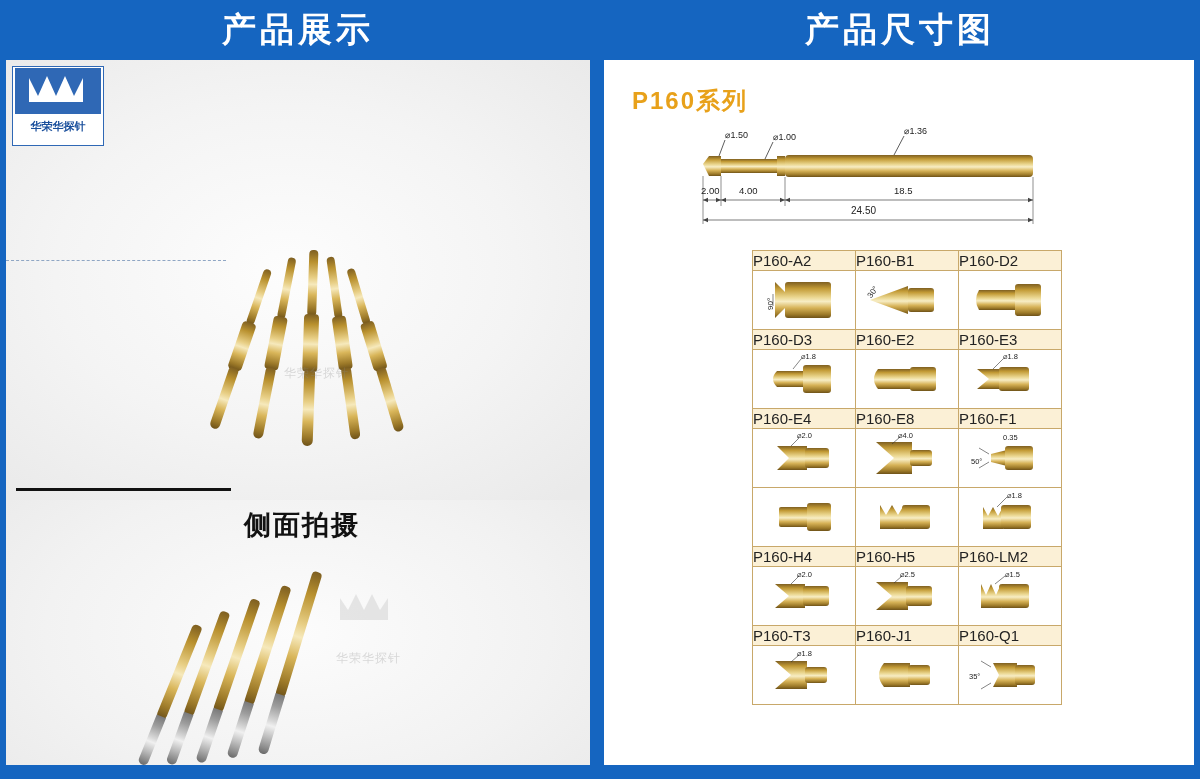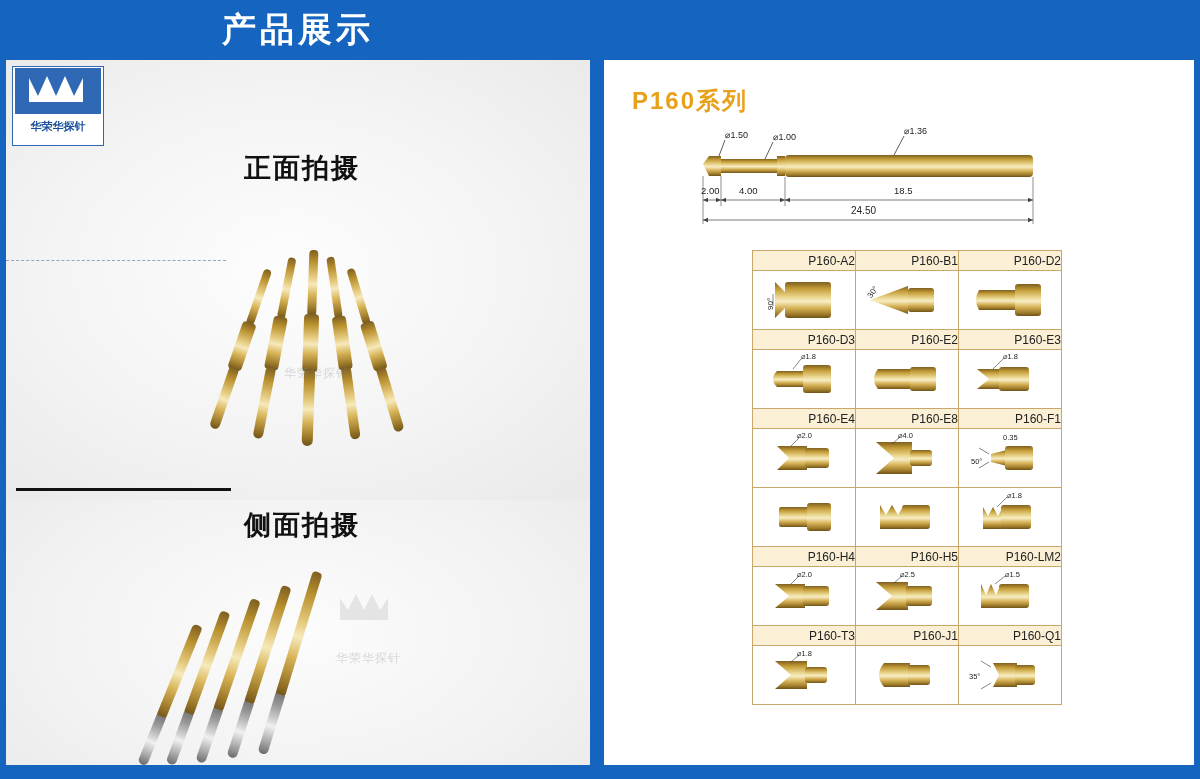--- a/index.html
+++ b/index.html
@@ -95,35 +95,36 @@
 
   
   .tbl{
     position:absolute;left:148px;top:190px;width:310px;
     border-collapse:collapse;table-layout:fixed;
   }
   .tbl td{
     border:1px solid #c8a86a;padding:0;vertical-align:middle;
   }
   .th-cell{
-    background:#fbf0d6;text-align:right;font-size:12px;color:#222;height:19px;
+    background:#fbf0d6;text-align:left;font-size:15px;color:#222;height:19px;
     font-family:"Liberation Sans",sans-serif;
     margin-left:24px;
   }
   .cell-img{
     height:58px;background:#ffffff;text-align:center;position:relative;
   }
   .cell-img svg{display:block;margin:0 auto;}
 </style>
 </head>
 <body>
 
 <div class="page">
 
   <div class="hdr hdr-left">产品展示</div>
+  <div class="hdr hdr-right">产品尺寸图</div>
 
   <div class="panel panel-left">
     <div class="photo-area">
       <div class="photo-top"></div>
       <div class="photo-bottom"></div>
 
       <div class="divider-dash"></div>
       <div class="divider-solid"></div>
 
       <div style="position:absolute;left:0;top:0;width:100%;height:440px;">
@@ -175,21 +176,20 @@
         <div class="pin" style="left:247px;top:82px;width:12px;height:180px;transform:rotate(18deg);">
           <div class="seg pin-g" style="left:1px;top:0;width:10px;height:124px;"></div>
           <div class="seg pin-s" style="left:1px;top:122px;width:10px;height:58px;border-radius:0 0 6px 6px;"></div>
         </div>
         <div class="pin" style="left:278px;top:68px;width:12px;height:190px;transform:rotate(17deg);">
           <div class="seg pin-g" style="left:1px;top:0;width:10px;height:130px;"></div>
           <div class="seg pin-s" style="left:1px;top:128px;width:10px;height:62px;border-radius:0 0 6px 6px;"></div>
         </div>
       </div>
 
-      <div class="caption cap-front">正面拍摄</div>
       <div class="caption cap-side">侧面拍摄</div>
 
       <div class="wm" style="left:278px;top:305px;">华荣华探针</div>
       <div class="wm" style="left:330px;top:590px;">华荣华探针</div>
       <div style="position:absolute;left:330px;top:530px;opacity:.18;">
         <svg width="60" height="34" viewBox="0 0 60 34">
           <path d="M4 30 L4 8 L12 20 L20 4 L28 20 L36 4 L44 20 L52 8 L52 30 Z" fill="#8c8c8c"></path>
         </svg>
       </div>
 

